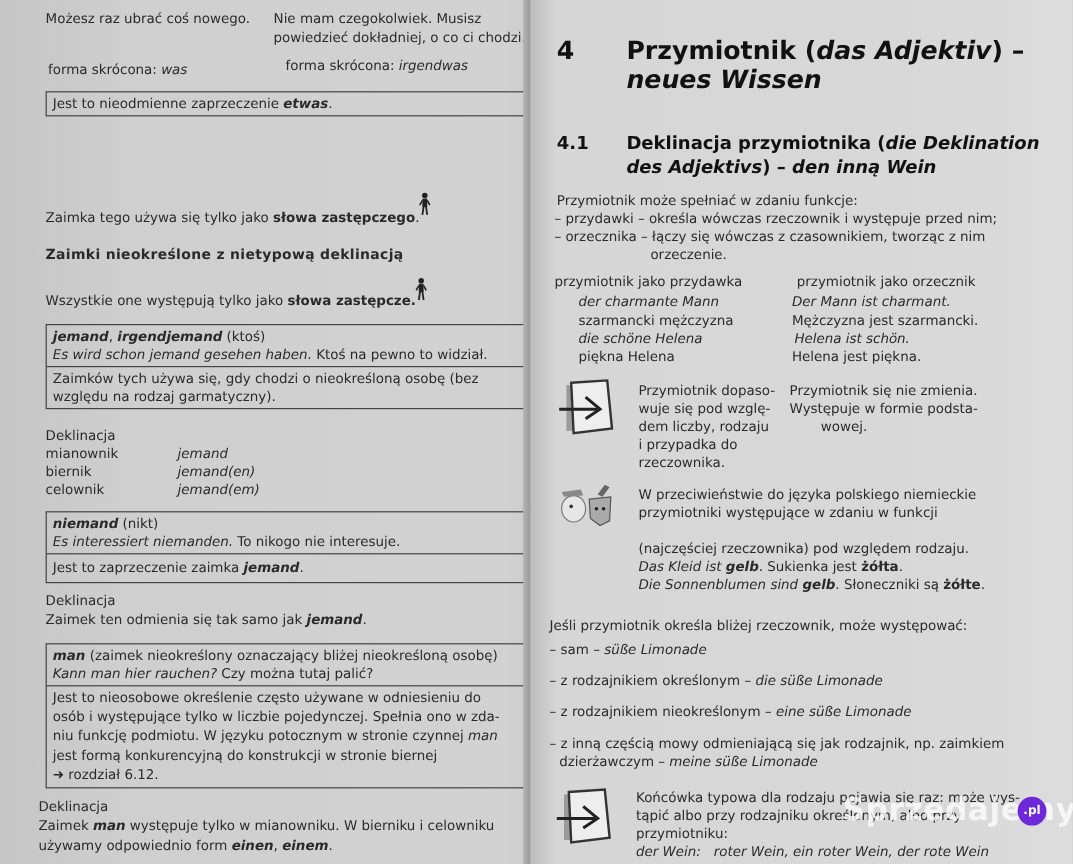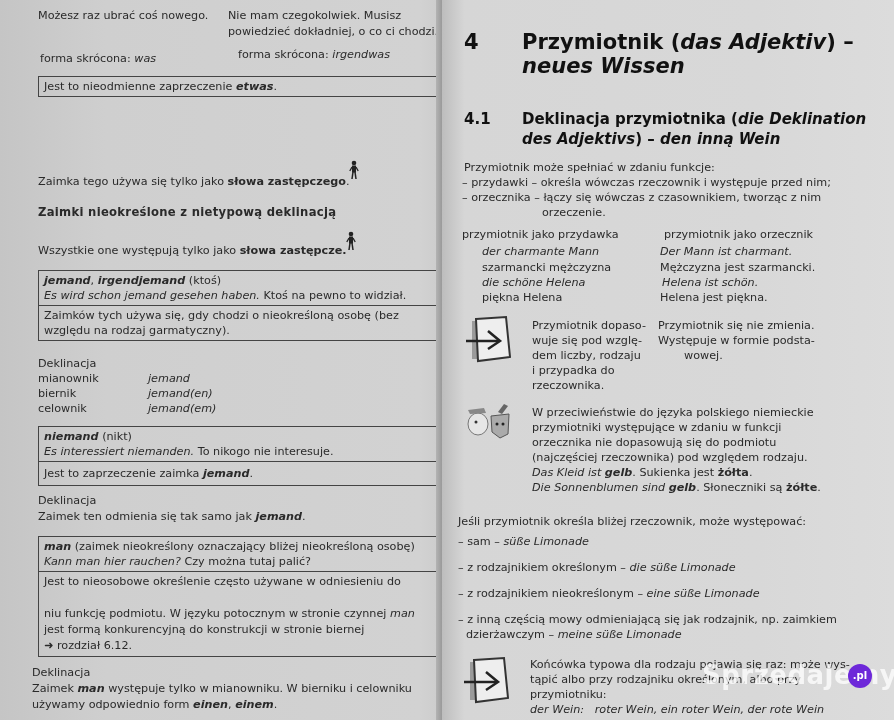--- a/index.html
+++ b/index.html
@@ -147,21 +147,21 @@
 
   <div class="box" style="top:536px;">
     <div class="row">
       <b><i>man</i></b>
       <span>(zaimek nieokreślony oznaczający bliżej nieokreśloną osobę)</span><br>
       <i>Kann man hier rauchen?</i>
       <span>Czy można tutaj palić?</span>
     </div>
     <div class="row" style="line-height:16px;">
       <span>Jest to nieosobowe określenie często używane w odniesieniu do</span><br>
-      <br>
+      <span>osób i występujące tylko w liczbie pojedynczej. Spełnia ono w zda-</span><br>
       <span>niu funkcję podmiotu. W języku potocznym w stronie czynnej</span>
       <i>man</i><br>
       <span>jest formą konkurencyjną do konstrukcji w stronie biernej</span><br>
       <span>
         <span>➜</span>
         <span>rozdział 6.12.</span>
       </span>
     </div>
   </div>
 
@@ -238,21 +238,21 @@
     <path d="M4 10 L20 8 L22 13 L6 14 Z" fill="#888"></path>
     <circle cx="12" cy="22" r="1.5" fill="#333"></circle>
     <path d="M27 16 L45 14 L44 34 L36 38 L28 32 Z" fill="#aaa" stroke="#555" stroke-width="1"></path>
     <circle cx="33" cy="24" r="1.5" fill="#222"></circle>
     <circle cx="39" cy="24" r="1.5" fill="#222"></circle>
     <path d="M34 12 L40 4 L44 6 L38 14 Z" fill="#666"></path>
   </svg>
   <div class="abs t" style="left:90px;top:405px;line-height:15px;">
     <span>W przeciwieństwie do języka polskiego niemieckie</span><br>
     <span>przymiotniki występujące w zdaniu w funkcji</span><br>
-    <span>orzecznika nie dopasowują się do podmiotu</span><br>
+    <br>
     <span>(najczęściej rzeczownika) pod względem rodzaju.</span><br>
     <i>Das Kleid ist</i>
     <b><i>gelb</i></b><span>. Sukienka jest</span>
     <b>żółta</b><span>.</span><br>
     <i>Die Sonnenblumen sind</i>
     <b><i>gelb</i></b><span>. Słoneczniki są</span>
     <b>żółte</b><span>.</span>
   </div>
 
   <div class="abs t" style="left:16px;top:514px;">Jeśli przymiotnik określa bliżej rzeczownik, może występować:</div>

